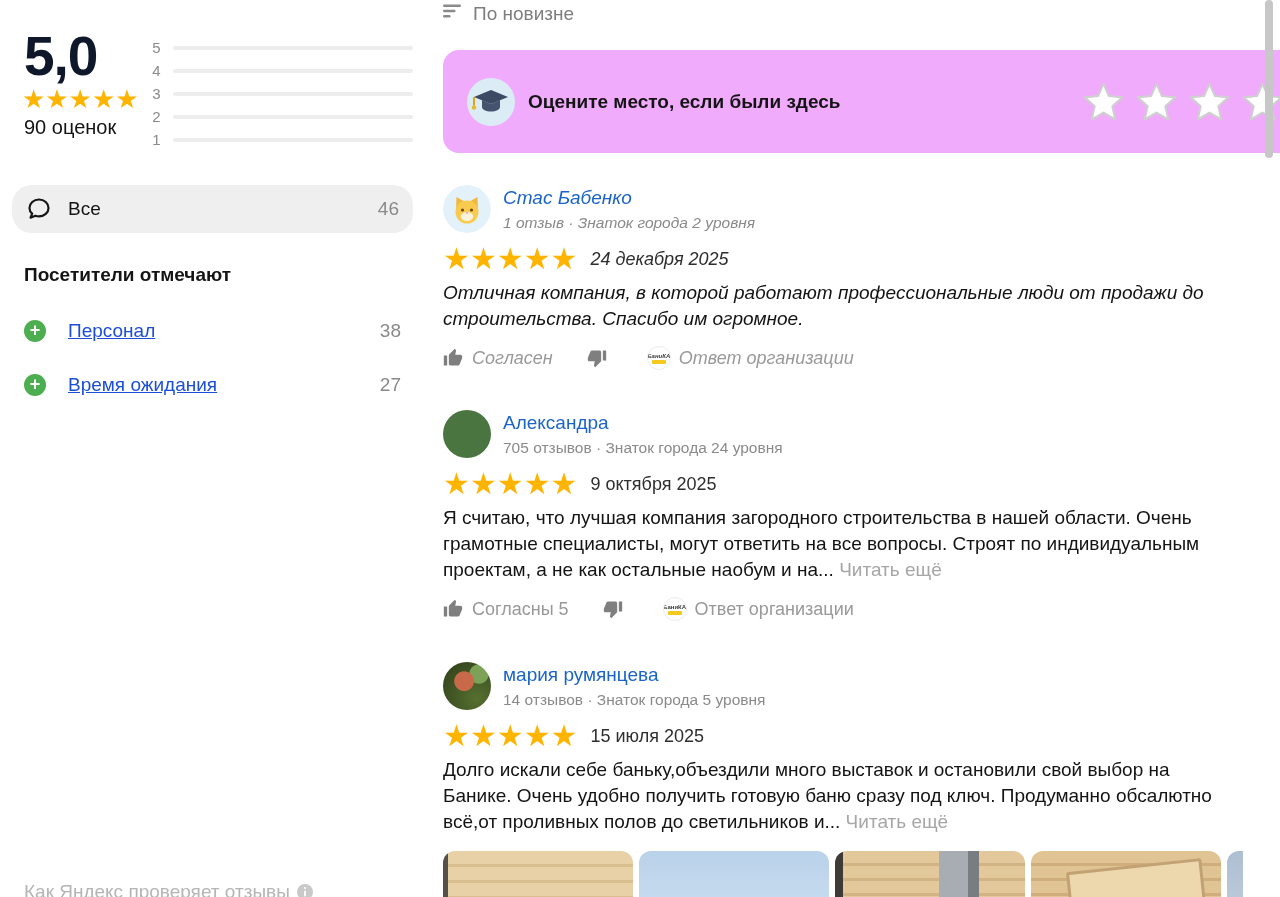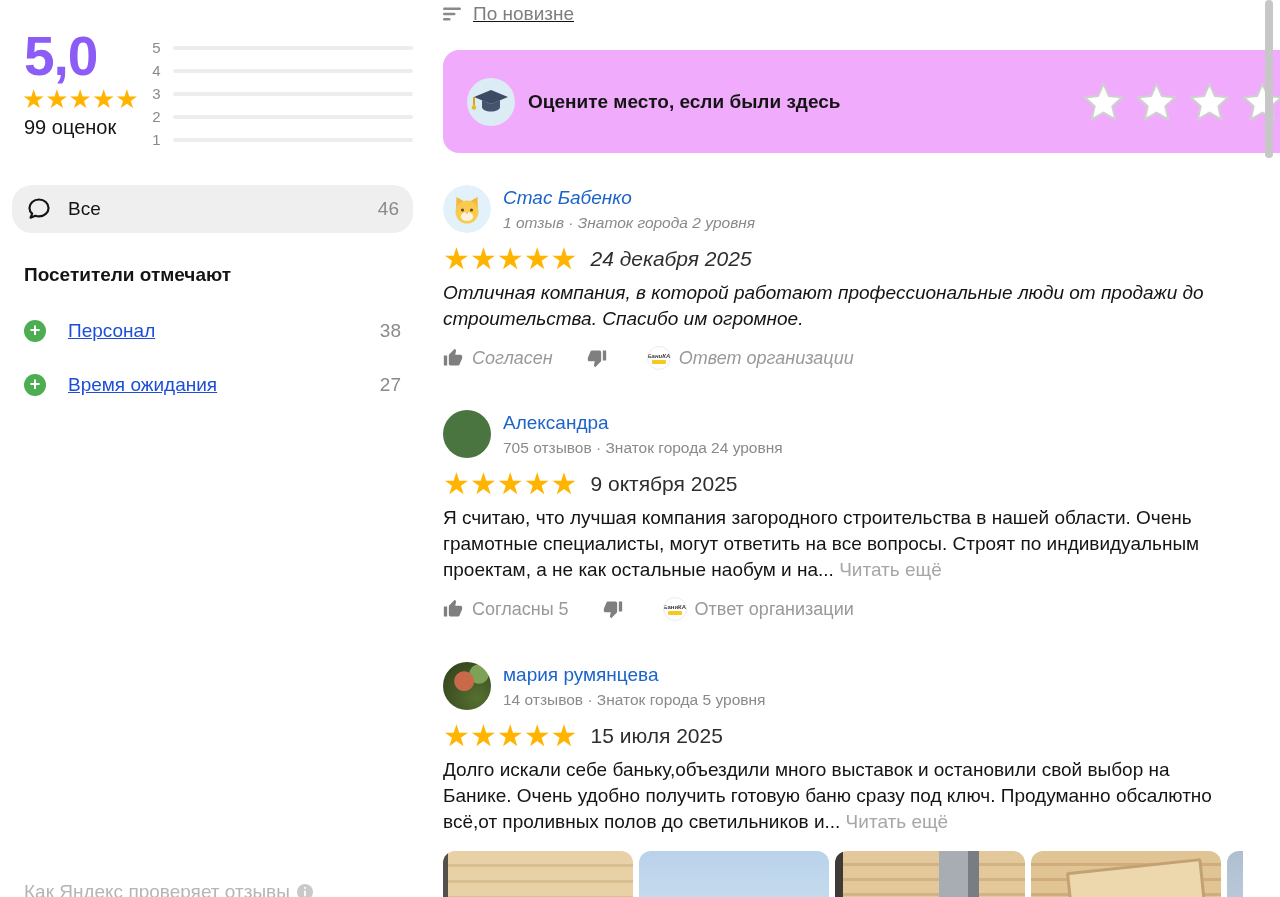--- a/index.html
+++ b/index.html
@@ -4,21 +4,21 @@
 <style>
   * { margin:0; padding:0; box-sizing:border-box; }
   html,body { width:1280px; height:897px; }
   body {
     position:relative; overflow:hidden; background:#fff;
     font-family:"Liberation Sans","DejaVu Sans",sans-serif;
     color:#141414; -webkit-font-smoothing:antialiased;
   }
   
   .sidebar { position:absolute; left:0; top:0; width:420px; height:897px; }
-  .rating-value { position:absolute; left:24px; top:24px; font-size:55px; font-weight:700; letter-spacing:-1px; color:#8b5cf6; }
+  .rating-value { position:absolute; left:24px; top:24px; font-size:55px; font-weight:700; letter-spacing:-1px; color:#0f172a; }
   .summary-stars { position:absolute; left:22px; top:86px; font-size:26px; line-height:1; color:#ffb400; letter-spacing:0; }
   .ratings-count { position:absolute; left:24px; top:116px; font-size:20px; color:#141414; }
   .histogram { position:absolute; left:150px; top:36px; width:263px; }
   .h-row { display:flex; align-items:center; height:23px; }
   .h-label { width:13px; text-align:center; font-size:15px; color:#8a8a8a; flex:none; }
   .h-track { flex:1; height:4px; margin-left:10px; background:#ededed; border-radius:2px; overflow:hidden; }
   .h-fill { height:100%; background:#fc0; border-radius:2px; }
   .filter-all { position:absolute; left:12px; top:185px; width:401px; height:48px; background:#efefef;
     border-radius:20px; display:flex; align-items:center; padding:0 14px; cursor:pointer; }
   .filter-all .flabel { margin-left:16px; font-size:19px; color:#141414; }
@@ -26,21 +26,21 @@
   .section-title { position:absolute; left:24px; top:264px; font-size:19px; font-weight:700; color:#141414; }
   .aspects { position:absolute; left:24px; top:304px; width:377px; }
   .aspect-row { display:flex; align-items:center; height:54px; cursor:pointer; }
   .plus-badge { width:22px; height:22px; border-radius:50%; background:#4cae50; color:#fff; flex:none;
     display:flex; align-items:center; justify-content:center; font-size:18px; font-weight:700; line-height:1; padding-bottom:2px; }
   .aspect-row .alabel { margin-left:22px; font-size:19px; color:#1d4ed8;text-decoration:underline; }
   .aspect-row .acount { margin-left:auto; font-size:19px; color:#8a8a8a; }
   .verify-link { position:absolute; left:24px; top:881px; font-size:19px; color:#b5b5b5; display:flex; align-items:center; gap:6px; cursor:pointer; }
   
   .main { position:absolute; left:443px; top:0; width:800px; height:897px; }
-  .sort-control { position:absolute; left:0; top:3px; display:flex; align-items:center; gap:11px; cursor:pointer;text-decoration:underline; }
+  .sort-control { position:absolute; left:0; top:3px; display:flex; align-items:flex-start; gap:11px; cursor:pointer; }
   .sort-control .slabel { font-size:19px; color:#7e7e7e; }
   .rate-banner { position:absolute; left:0; top:50px; width:924px; height:103px; background:#f0abfc;
     border-radius:16px; display:flex; align-items:center; padding:0 28px 0 24px; }
   .banner-title { margin-left:13px; font-size:19px; font-weight:700; color:#141414; }
   .banner-stars { margin-left:auto; display:flex; gap:6px; }
   .banner-stars svg { cursor:pointer; display:block; }
   .review { position:absolute; left:0; width:800px; }
   .rev-header { display:flex; align-items:flex-start; }
   .avatar { width:48px; height:48px; border-radius:50%; flex:none; overflow:hidden; cursor:pointer; }
   .avatar-alexandra { background:
@@ -50,21 +50,21 @@
       #4a7440; background-color:#4a7440; }
   .avatar-maria { background:
       radial-gradient(circle at 44% 40%, #c8694a 0 24%, rgba(0,0,0,0) 26%),
       radial-gradient(circle at 75% 25%, #7da257 0 18%, rgba(0,0,0,0) 20%),
       radial-gradient(circle at 70% 75%, #55702f, #3a4c20 70%, #2d3a19); }
   .rev-id { margin-left:12px; padding-top:2px; }
   .rev-name { font-size:19px; color:#1c64c8; cursor:pointer; }
   .rev-meta { margin-top:5px; font-size:15.5px; color:#8a8a8a; }
   .rev-stars-row { margin-top:13px; display:flex; align-items:center; }
   .rev-stars { font-size:30px; line-height:26px; color:#ffb400; letter-spacing:0; }
-  .rev-date { margin-left:13px; font-size:21px; color:#2e2e2e; }
+  .rev-date { margin-left:13px; font-size:18px; color:#2e2e2e; }
   .rev-text { margin-top:8px; font-size:19px; line-height:26px; color:#141414; }
   .read-more { color:#a6a6a6; cursor:pointer; }
   .rev-actions { margin-top:14px; display:flex; align-items:center; font-size:18px; color:#999; }
   .agree-btn { display:flex; align-items:center; gap:9px; cursor:pointer; }
   .thumb-down-btn { margin-left:34px; cursor:pointer; display:flex; }
   .org-reply { margin-left:40px; display:flex; align-items:center; gap:8px; cursor:pointer; }
   .org-logo { width:24px; height:24px; border-radius:50%; background:#fff; border:1px solid #ececec; flex:none;
     display:flex; flex-direction:column; align-items:center; justify-content:center; overflow:hidden; }
   .org-logo .org-txt { font-size:6px; font-weight:700; color:#3a3a3a; line-height:6px; white-space:nowrap; }
   .org-logo .org-bar { width:14px; height:4px; background:#f5c91e; border-radius:1px; margin-top:1px; }
@@ -86,21 +86,21 @@
   
   .scrollbar-thumb { position:absolute; right:7px; top:0; width:8px; height:158px; border-radius:4px; background:#c7c7c7; cursor:pointer; }
   svg { display:block; }
 </style>
 </head>
 <body>
 
 <div class="sidebar">
   <div class="rating-value">5,0</div>
   <div class="summary-stars">★★★★★</div>
-  <div class="ratings-count">99 оценок</div>
+  <div class="ratings-count">90 оценок</div>
 
   <div class="histogram">
     <div class="h-row">
       <span class="h-label">5</span>
       <span class="h-track"><span class="h-fill" style="width: 92%;"></span></span>
     </div>
     <div class="h-row">
       <span class="h-label">4</span>
       <span class="h-track"><span class="h-fill" style="width: 2%;"></span></span>
     </div>

